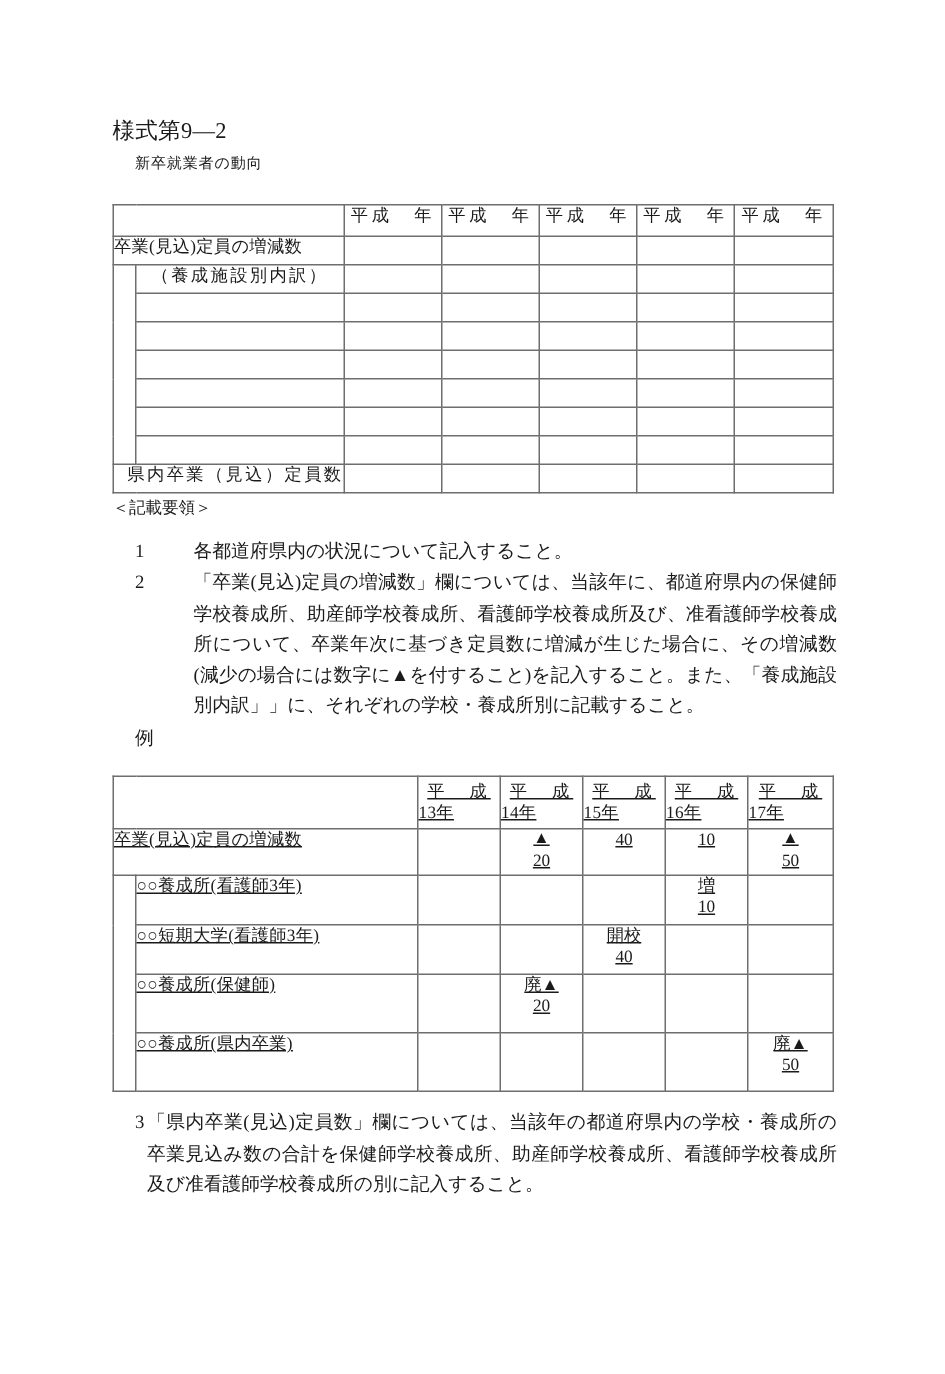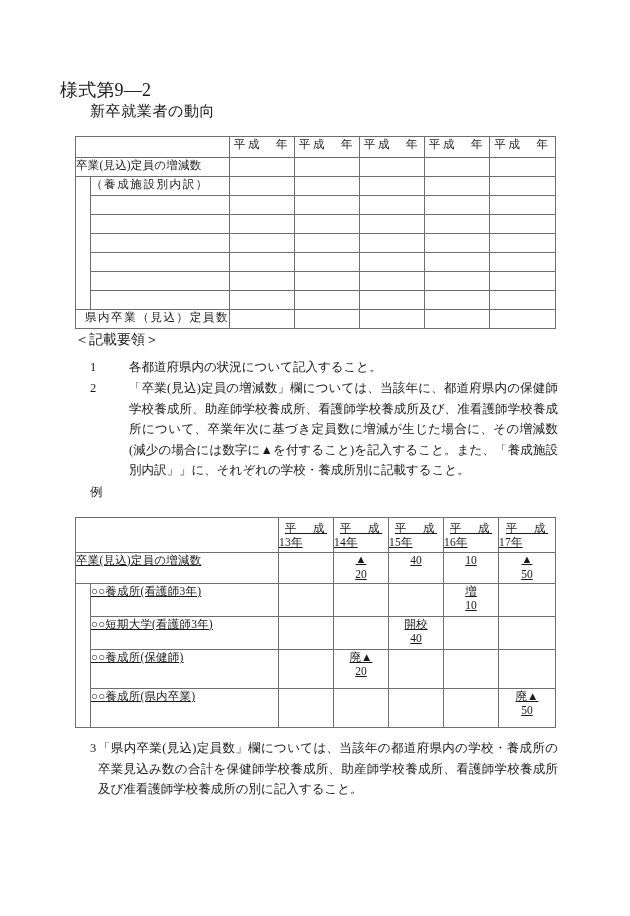--- a/index.html
+++ b/index.html
@@ -19,31 +19,31 @@
     position: absolute;
     left: 0; top: 0;
     width: 630px;
     height: 916px;
     overflow: hidden;
   }
 
   
   .form-no {
     position: absolute;
-    left: 60px;
+    left: 75px;
     top: 78px;
-    font-size: 18px;
+    font-size: 15px;
     letter-spacing: 0.2px;
     white-space: nowrap;
   }
   .doc-title {
     position: absolute;
     left: 90px;
     top: 102px;
-    font-size: 15px;
+    font-size: 10px;
     letter-spacing: 0.6px;
     white-space: nowrap;
   }
 
   
   table.grid {
     position: absolute;
     border-collapse: collapse;
     table-layout: fixed;
     font-size: 11.5px;
@@ -88,21 +88,21 @@
     width: 480px;
   }
   #table1 td { height: 18px; }
   #table1 tr.hdr td { height: 20px; }
 
   
   .sec-head {
     position: absolute;
     left: 75px;
     top: 331px;
-    font-size: 14px;
+    font-size: 11px;
     white-space: nowrap;
   }
   .item {
     position: absolute;
     font-size: 12.5px;
     line-height: 20.5px;
   }
   .item .no {
     position: absolute;
     left: 0;
@@ -181,21 +181,21 @@
       <tr>
         <td colspan="2" class="cellpad lbl">卒業(見込)定員の増減数</td>
         <td></td>
         <td></td>
         <td></td>
         <td></td>
         <td></td>
       </tr>
       <tr>
         <td rowspan="7" class="indentcol"></td>
-        <td class="cellpad lbl lbl-wide" style="text-align:left">（養成施設別内訳）</td>
+        <td class="cellpad lbl lbl-wide" style="text-align:center">（養成施設別内訳）</td>
         <td></td>
         <td></td>
         <td></td>
         <td></td>
         <td></td>
       </tr>
       <tr>
         <td class="cellpad lbl"></td>
         <td></td>
         <td></td>

